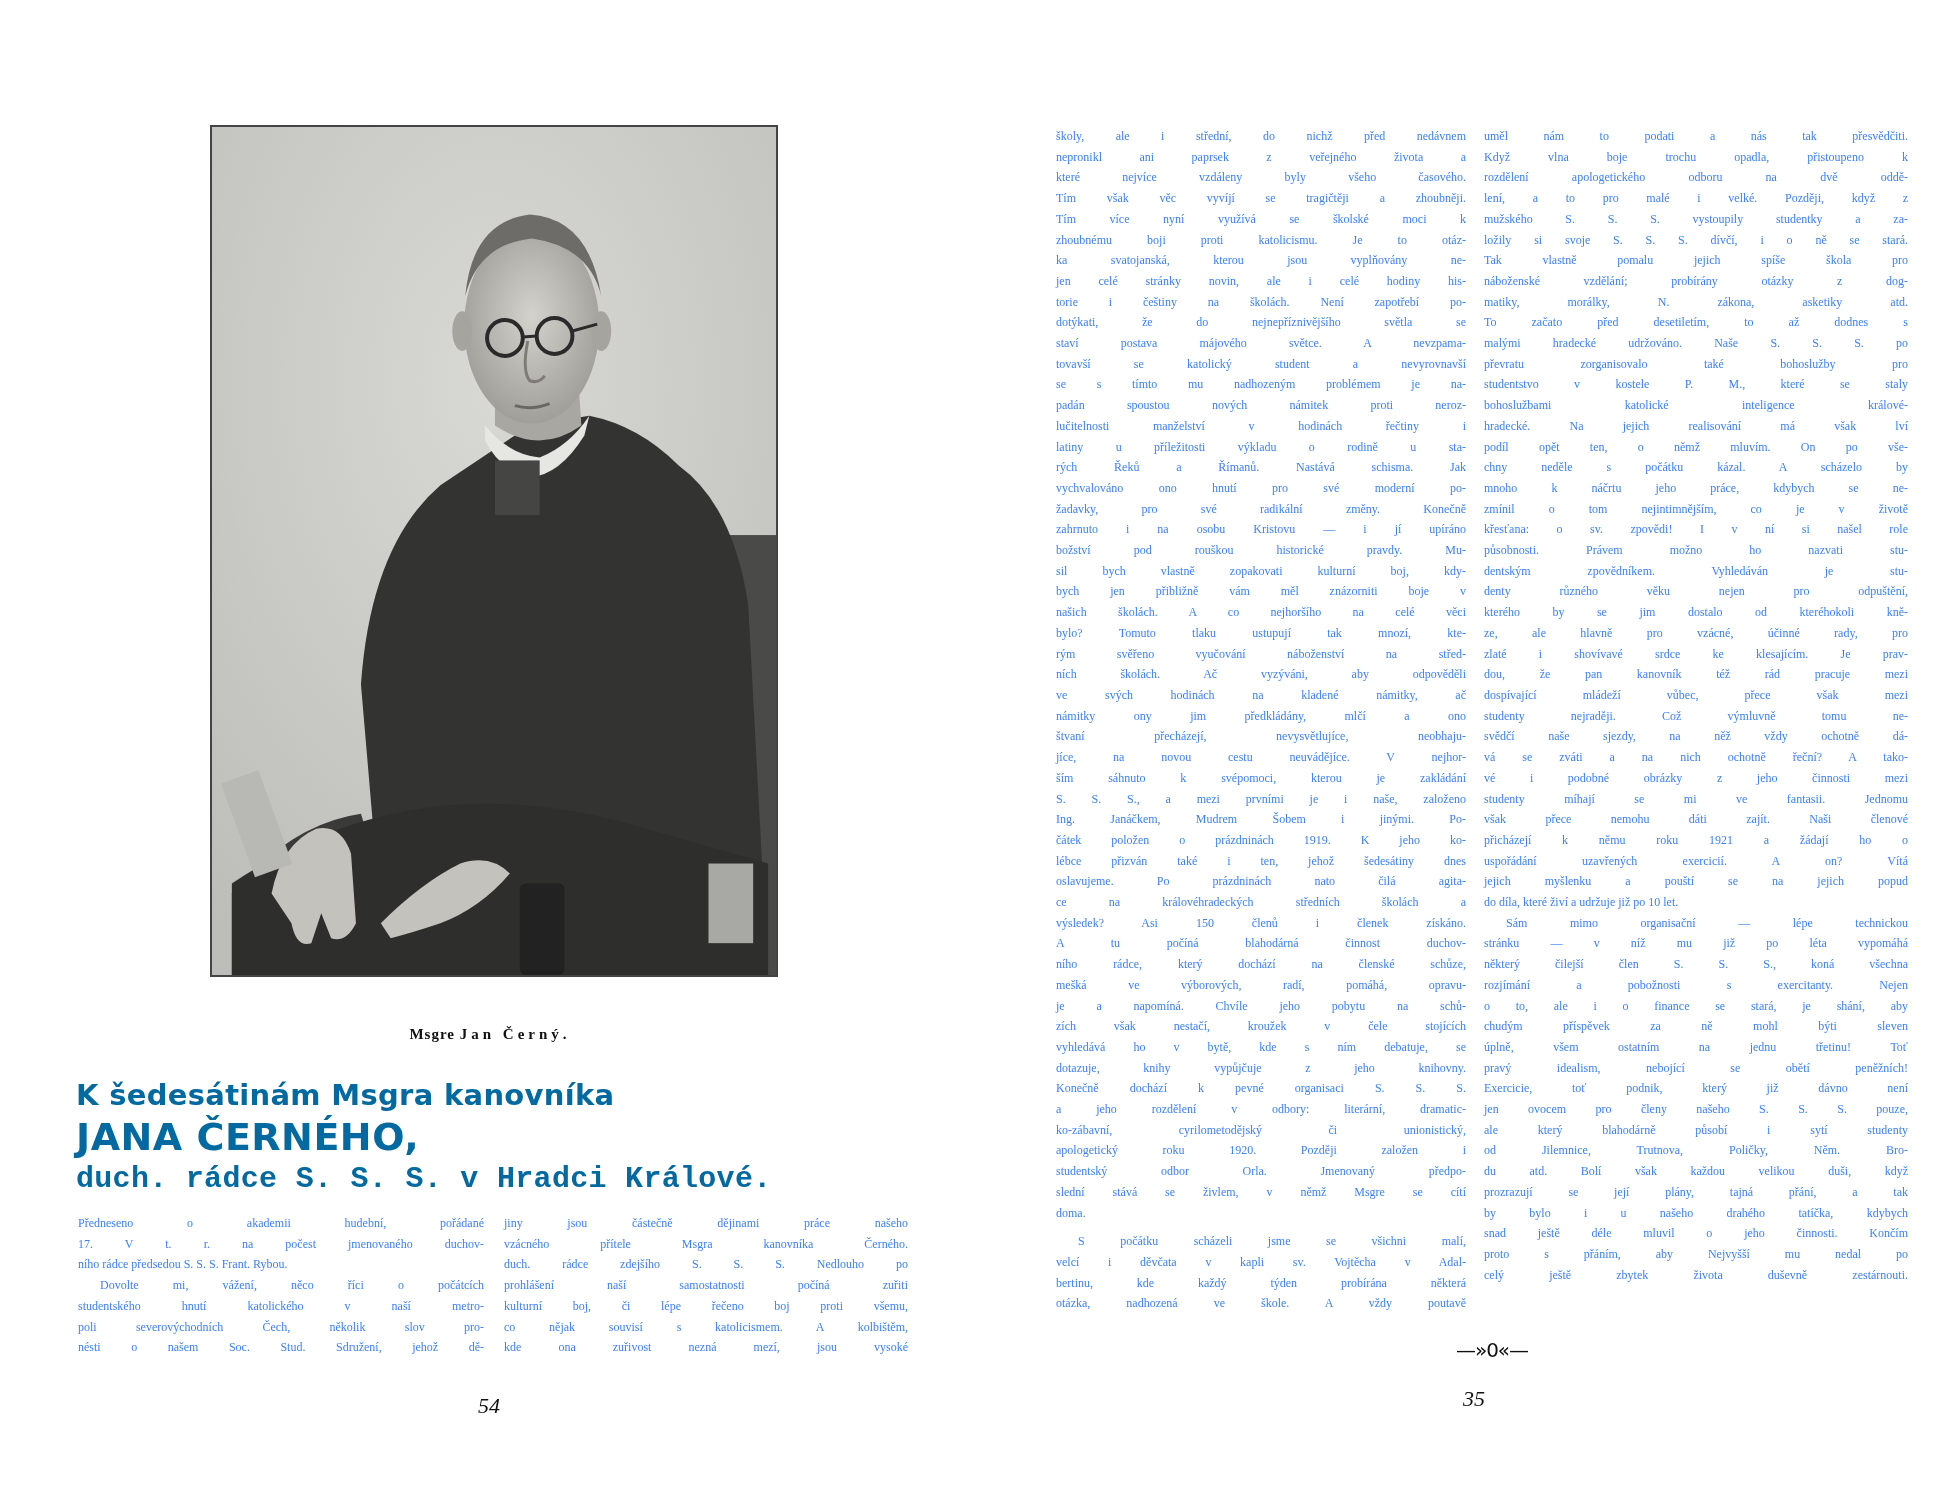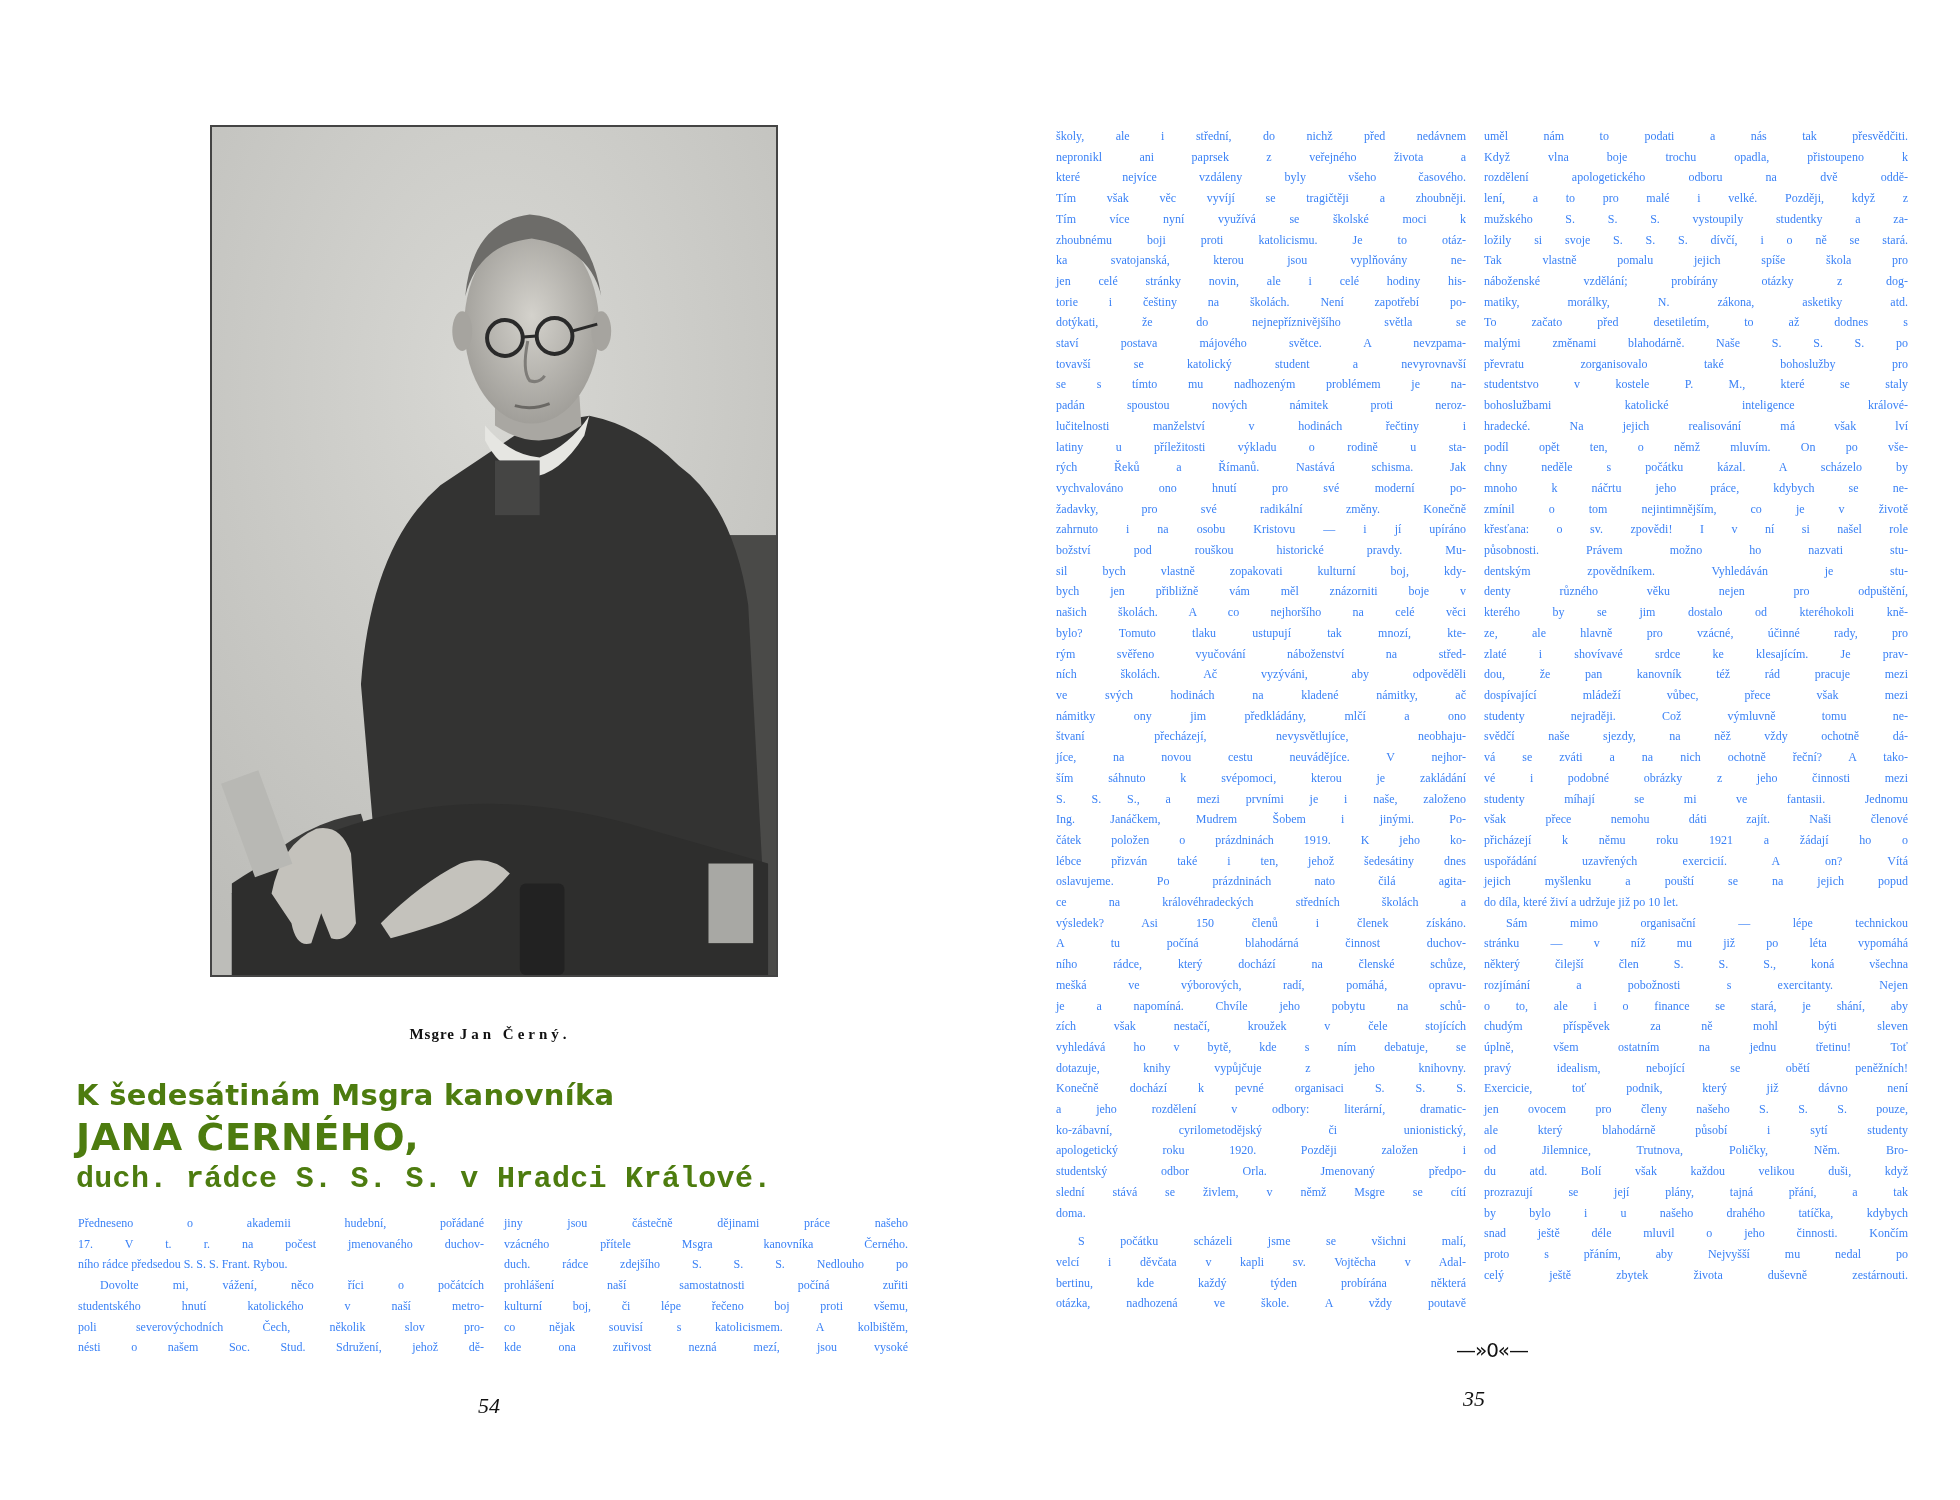--- a/index.html
+++ b/index.html
@@ -14,21 +14,21 @@
     background: #c9c9c6;
   }
   .photo svg { display: block; width: 100%; height: 100%; }
   .caption {
     position: absolute; left: 0; width: 980px; top: 1026px; text-align: center;
     font-family: "Liberation Serif", serif; font-weight: bold; font-size: 15px; letter-spacing: 1px;
   }
   .caption .spaced { letter-spacing: 4px; }
   .headline {
     position: absolute; left: 76px; top: 1075px; width: 860px;
-    font-family: "DejaVu Sans", sans-serif; font-weight: bold; color: #4d7c0f;
+    font-family: "DejaVu Sans", sans-serif; font-weight: bold; color: #0369a1;
   }
   .headline .l1 { font-size: 29px; line-height: 40px; letter-spacing: 0.3px; }
   .headline .l2 { font-size: 38px; line-height: 44px; letter-spacing: 0.5px; }
   .headline .l3 { font-size: 30px; line-height: 40px; letter-spacing: 0.3px; font-family: Liberation Mono, monospace; }
   .col {
     position: absolute; font-family: "Liberation Serif", serif; font-size: 12px;
     line-height: 20.7px; color: #3b82f6;
   }
   .col .line { display: block; white-space: nowrap; text-align: justify; text-align-last: justify; }
   .col .line.last { text-align-last: left; }
@@ -201,21 +201,21 @@
         <span class="line">uměl nám to podati a nás tak přesvědčiti.</span>
         <span class="line">Když vlna boje trochu opadla, přistoupeno k</span>
         <span class="line">rozdělení apologetického odboru na dvě oddě-</span>
         <span class="line">lení, a to pro malé i velké. Později, když z</span>
         <span class="line">mužského S. S. S. vystoupily studentky a za-</span>
         <span class="line">ložily si svoje S. S. S. dívčí, i o ně se stará.</span>
         <span class="line">Tak vlastně pomalu jejich spíše škola pro</span>
         <span class="line">náboženské vzdělání; probírány otázky z dog-</span>
         <span class="line">matiky, morálky, N. zákona, asketiky atd.</span>
         <span class="line">To začato před desetiletím, to až dodnes s</span>
-        <span class="line">malými změnami blahodárně. Naše S. S. S. po</span>
+        <span class="line">malými hradecké udržováno. Naše S. S. S. po</span>
         <span class="line">převratu zorganisovalo také bohoslužby pro</span>
         <span class="line">studentstvo v kostele P. M., které se staly</span>
         <span class="line">bohoslužbami katolické inteligence králové-</span>
         <span class="line">hradecké. Na jejich realisování má však lví</span>
         <span class="line">podíl opět ten, o němž mluvím. On po vše-</span>
         <span class="line">chny neděle s počátku kázal. A scházelo by</span>
         <span class="line">mnoho k náčrtu jeho práce, kdybych se ne-</span>
         <span class="line">zmínil o tom nejintimnějším, co je v životě</span>
         <span class="line">křesťana: o sv. zpovědi! I v ní si našel role</span>
         <span class="line">působnosti. Právem možno ho nazvati stu-</span>

